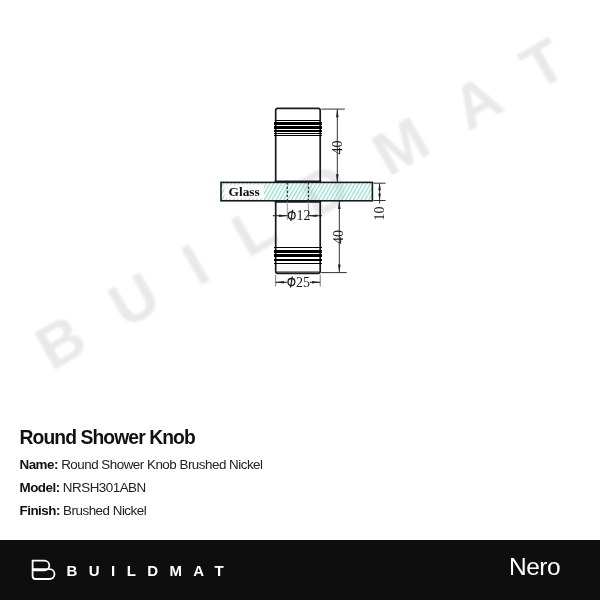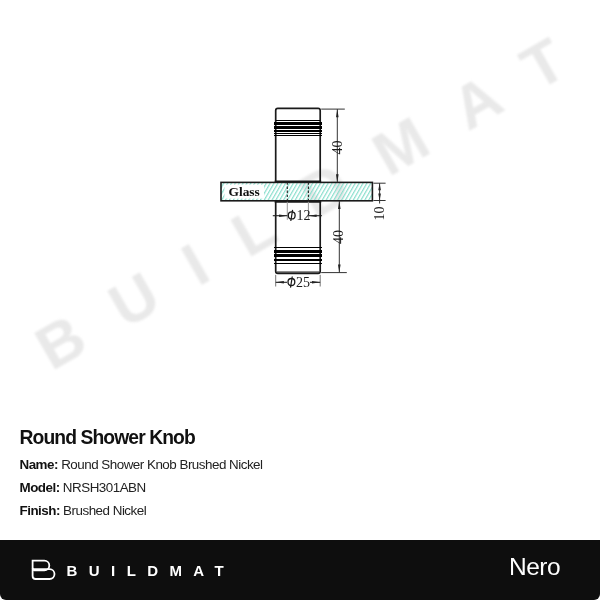--- a/index.html
+++ b/index.html
@@ -1,16 +1,16 @@
 <!DOCTYPE html>
 <html><head>
 <meta charset="utf-8">
 <style>
   html,body{margin:0;padding:0;background:#ffffff;}
-  .page{position:relative;width:600px;height:600px;overflow:hidden;font-family:"Liberation Sans",sans-serif;opacity:0.999;border-radius:6px;}
+  .page{position:relative;width:600px;height:600px;overflow:hidden;font-family:"Liberation Sans",sans-serif;opacity:0.999;}
   svg text{white-space:pre;}
 </style>
 </head>
 <body>
 <div class="page">
 <svg width="600" height="600" viewBox="0 0 600 600" xmlns="http://www.w3.org/2000/svg">
 <defs>
   <pattern id="hatch" width="3.35" height="8" patternUnits="userSpaceOnUse" patternTransform="rotate(30)">
     <line x1="0.6" y1="-1" x2="0.6" y2="9" stroke="#8adfcd" stroke-width="1.2"></line>
   </pattern>

